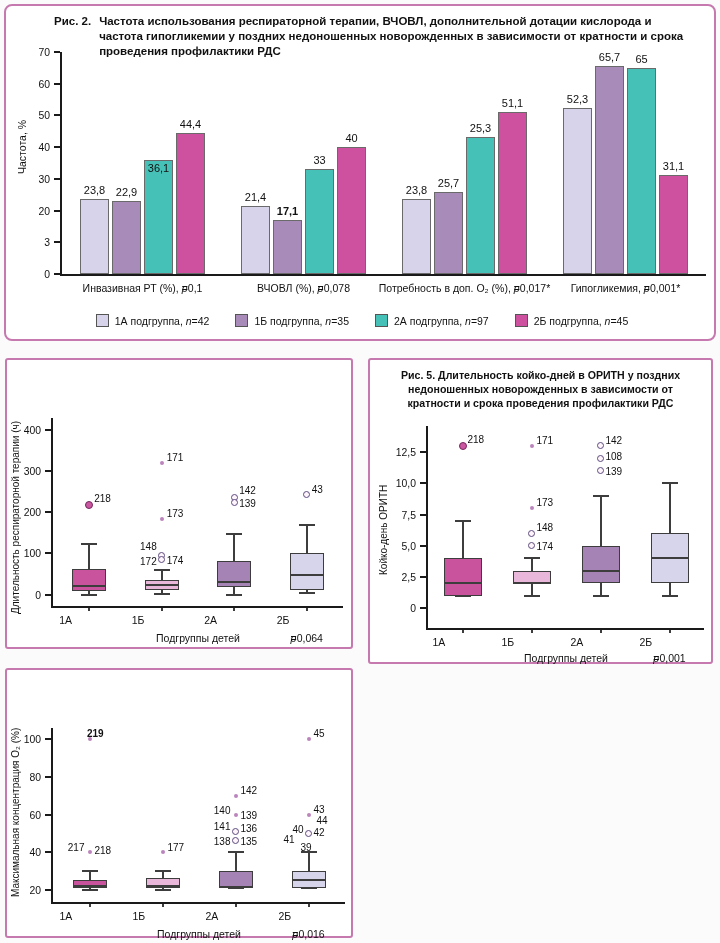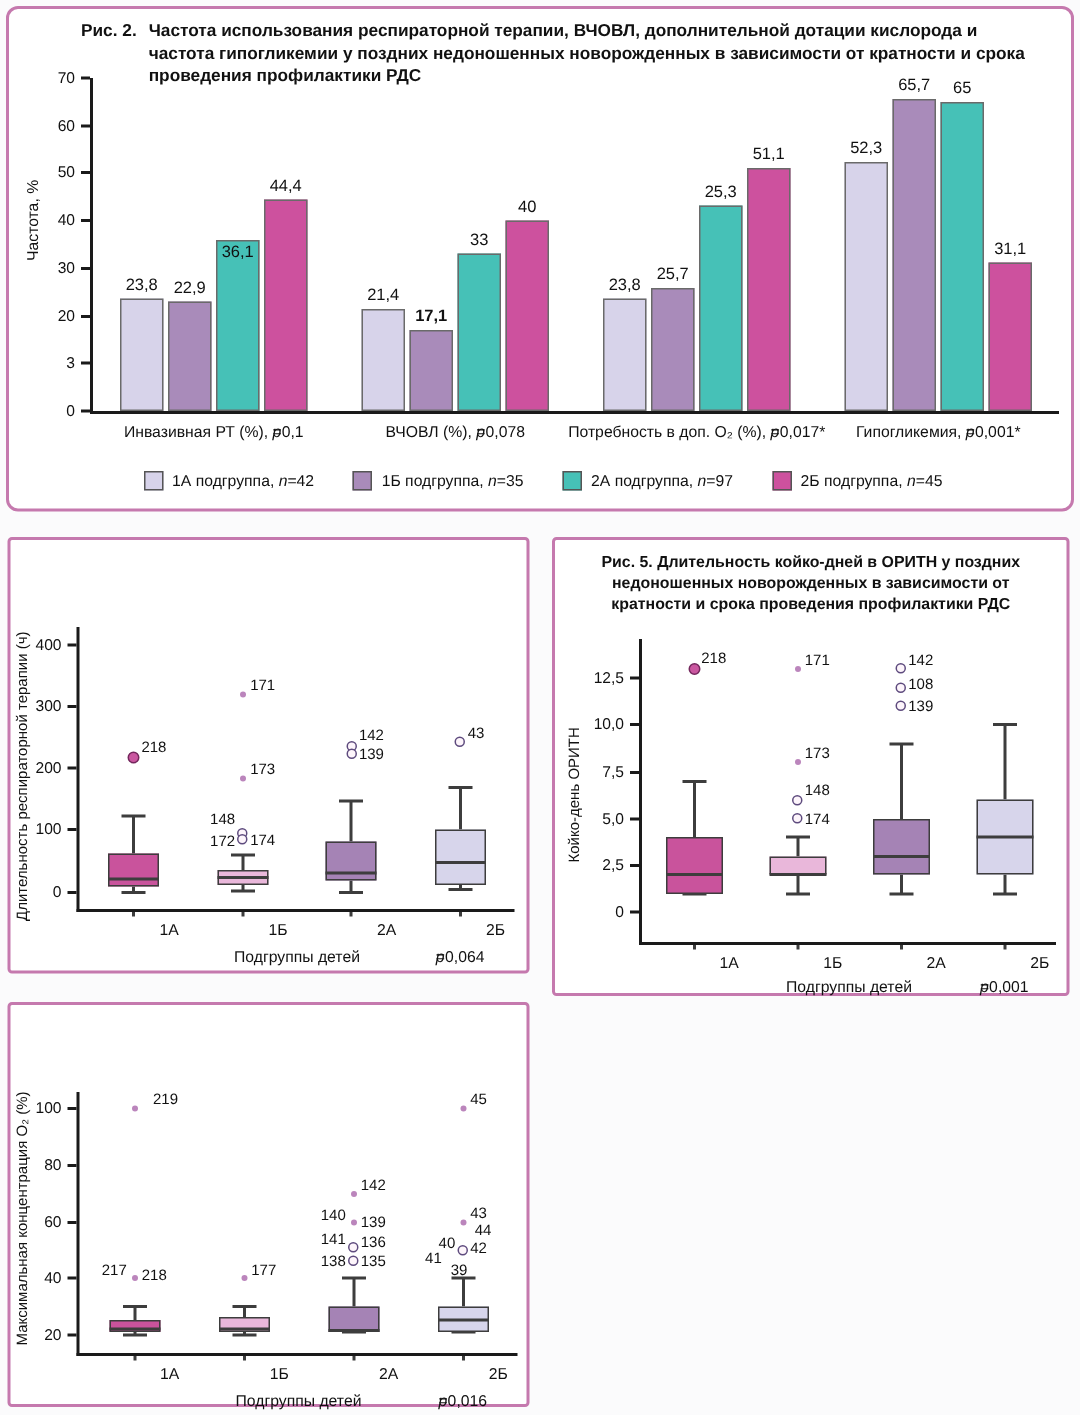--- a/index.html
+++ b/index.html
@@ -29,21 +29,21 @@
   .vallab{font-size:11px;text-align:center;line-height:13px;white-space:nowrap;}
   .bar{border:1px solid #6a6a6a;}
   .catlab{font-size:10.5px;text-align:center;line-height:13px;}
   .legend{left:0;right:0;display:flex;justify-content:center;gap:26px;position:absolute;}
   .lgitem{position:static;display:flex;align-items:center;gap:6px;}
   .lgitem *{position:static;}
   .swatch{width:13px;height:13px;border:1px solid #555;}
   .lgtext{font-size:10.5px;white-space:nowrap;}
   .wline,.wcap,.median,.xtick{background:#3d3d3d;}
   .box{border:1.5px solid #3d3d3d;}
-  .catlab2{font-size:10.5px;text-align:right;line-height:13px;}
+  .catlab2{font-size:10.5px;text-align:left;line-height:13px;}
   .olab{font-size:10px;line-height:11px;white-space:nowrap;}
   .xlab{font-size:10.5px;text-align:center;line-height:13px;}
   .pnote{font-size:10.5px;text-align:center;line-height:13px;}
   .mk-open{border:1.4px solid #5e4b7e;background:#fdf5fb;border-radius:50%;}
   .mk-fill{border:1.4px solid #74275d;background:#ca57a0;border-radius:50%;}
   .mk-dot{background:#bb85bc;border-radius:50%;}
   i{font-style:italic;}
 </style>
 </head>
 <body>
@@ -299,21 +299,21 @@
       <div class="median" style="left: 211.5px; top: 165.951px; width: 34px; height: 2px;"></div>
       <div class="catlab2" style="left: 271.5px; top: 190px; width: 60px;">2Б</div>
       <div class="xtick" style="left: 300.5px; top: 182px; width: 2px; height: 5px;"></div>
       <div class="wline" style="left: 300.5px; top: 132.151px; width: 2px; height: 18.8108px;"></div>
       <div class="wline" style="left: 300.5px; top: 167.892px; width: 2px; height: 0px;"></div>
       <div class="wcap" style="left: 293.5px; top: 131.151px; width: 16px; height: 2px;"></div>
       <div class="wcap" style="left: 293.5px; top: 166.892px; width: 16px; height: 2px;"></div>
       <div class="box" style="left: 284.5px; top: 150.962px; width: 34px; height: 16.9297px; background: rgb(215, 213, 235);"></div>
       <div class="median" style="left: 284.5px; top: 159.368px; width: 34px; height: 2px;"></div>
       <div class="mk-dot" style="left: 80.5px; top: 17.2865px; width: 4px; height: 4px;"></div>
-      <div class="olab" style="top: 8.28649px; left: 95px;">219</div>
+      <div class="olab" style="top: 8.28649px; left: 80px; font-weight: bold;">219</div>
       <div class="mk-dot" style="left: 80.5px; top: 130.151px; width: 4px; height: 4px;"></div>
       <div class="olab" style="top: 122.151px; left: 77.5px; transform: translateX(-100%);">217</div>
       <div class="olab" style="top: 125.151px; left: 87.5px;">218</div>
       <div class="mk-dot" style="left: 153.5px; top: 130.151px; width: 4px; height: 4px;"></div>
       <div class="olab" style="top: 122.151px; left: 160.5px;">177</div>
       <div class="mk-dot" style="left: 226.5px; top: 73.7189px; width: 4px; height: 4px;"></div>
       <div class="olab" style="top: 64.7189px; left: 233.5px;">142</div>
       <div class="mk-dot" style="left: 226.5px; top: 92.5297px; width: 4px; height: 4px;"></div>
       <div class="olab" style="top: 84.5297px; left: 223.5px; transform: translateX(-100%);">140</div>
       <div class="olab" style="top: 89.5297px; left: 233.5px;">139</div>

